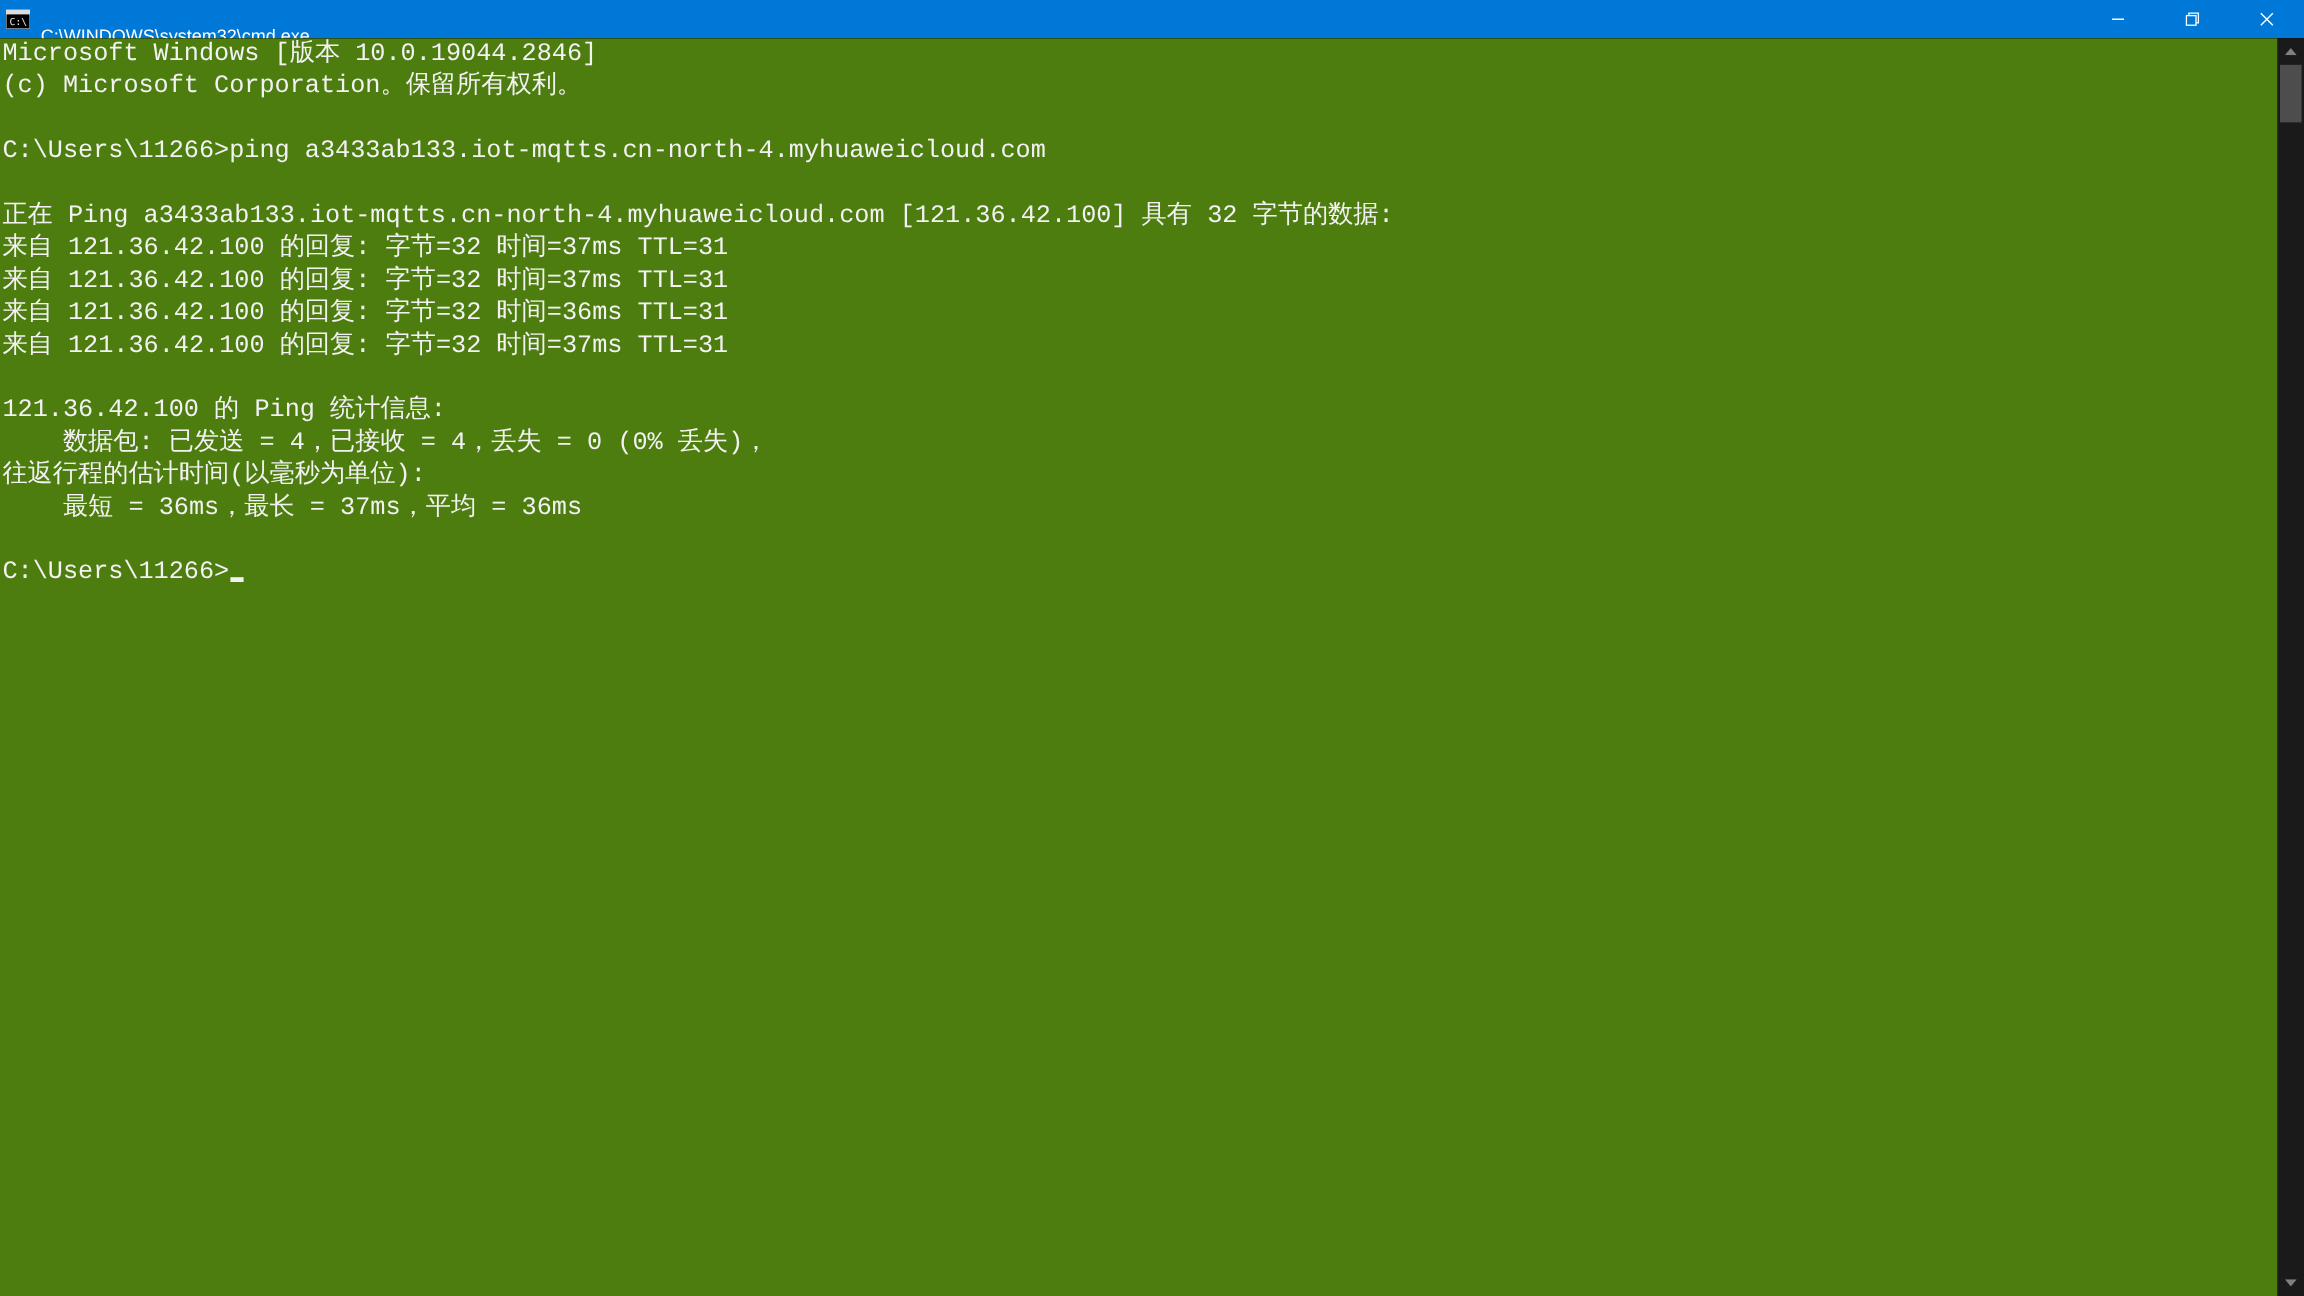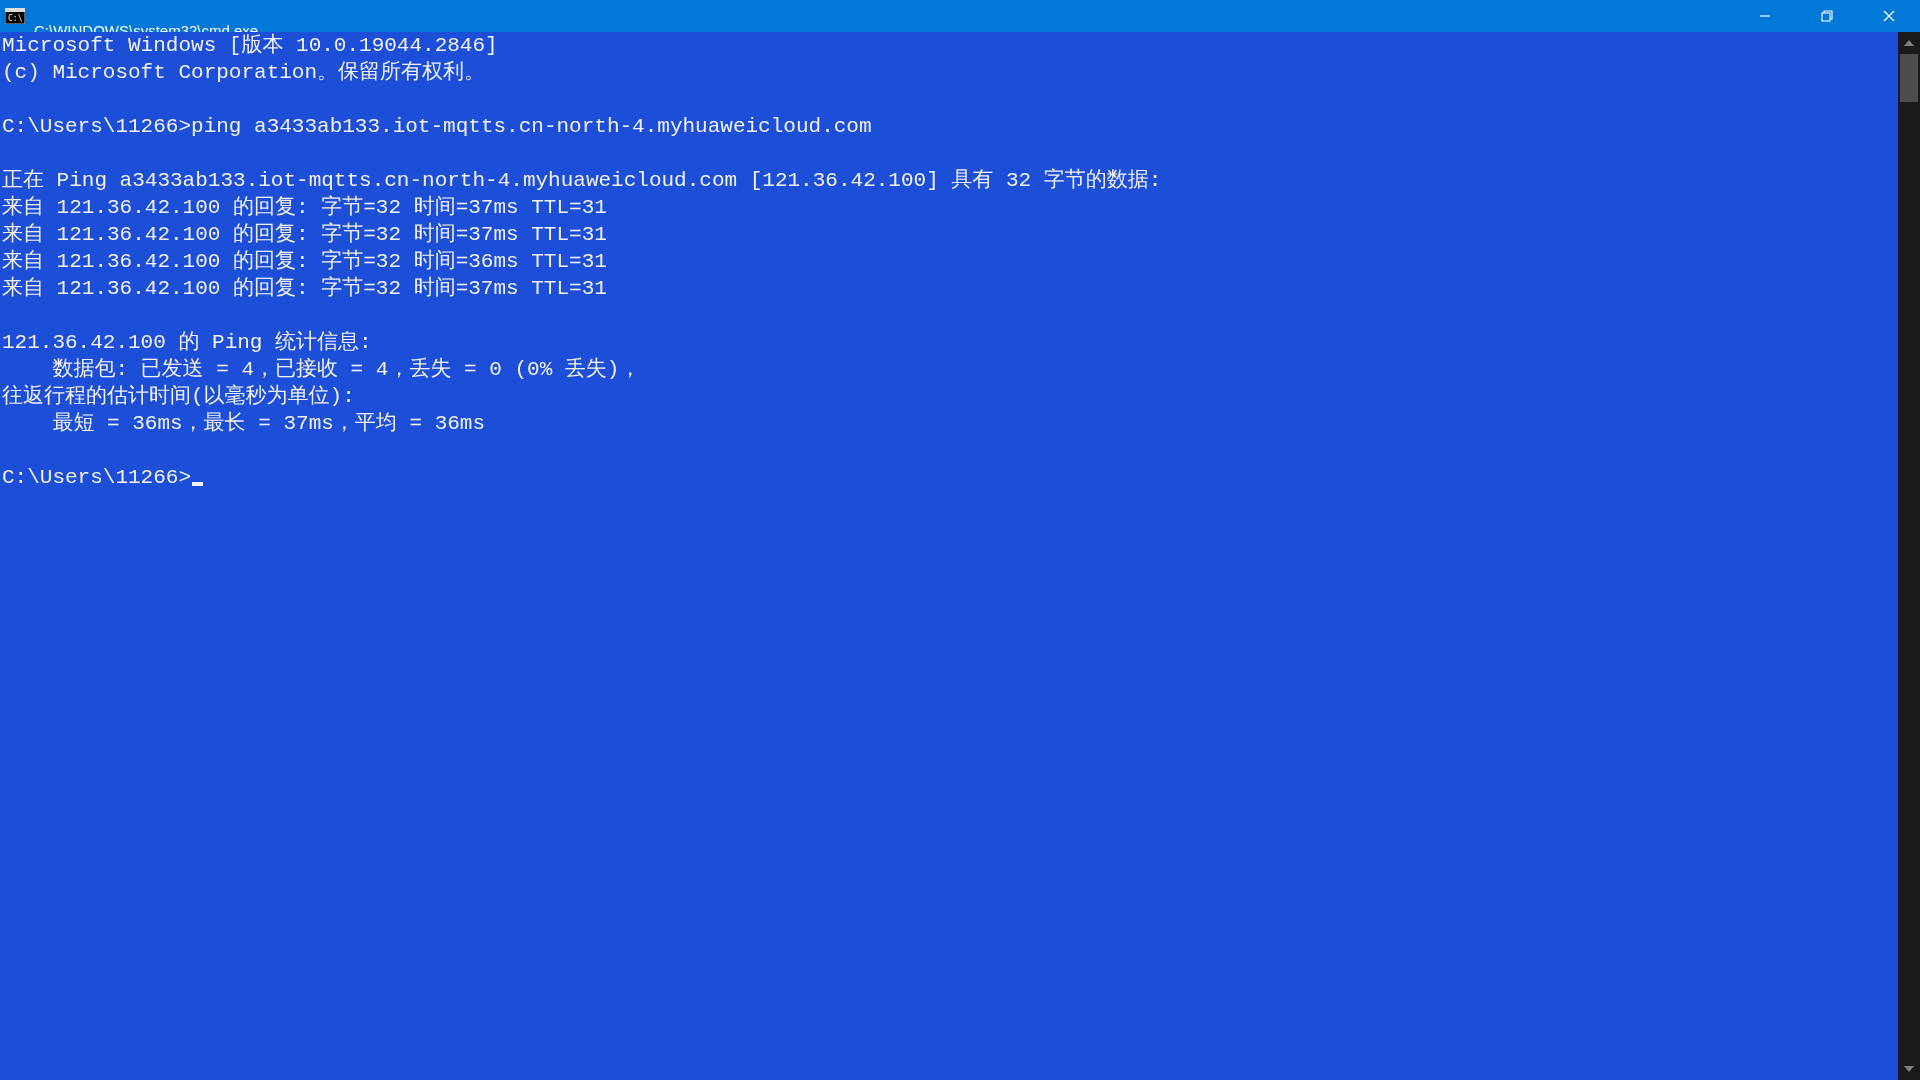--- a/index.html
+++ b/index.html
@@ -47,21 +47,21 @@
     .win-btn svg { display: block; }
 
     .client-area {
       position: relative;
       height: calc(100% - 32px);
       display: flex;
       background: #000;
     }
     .terminal {
       flex: 1;
-      background: #1d4ed8;
+      background: #4d7c0f;
       color: #f2f2f2;
       font-family: "NSimSun","SimSun","Consolas","Courier New",monospace;
       font-size: 21px;
       line-height: 27px;
       white-space: pre;
       padding: 0 0 0 2px;
       overflow: hidden;
     }
     .scrollbar {
       width: 22px;

